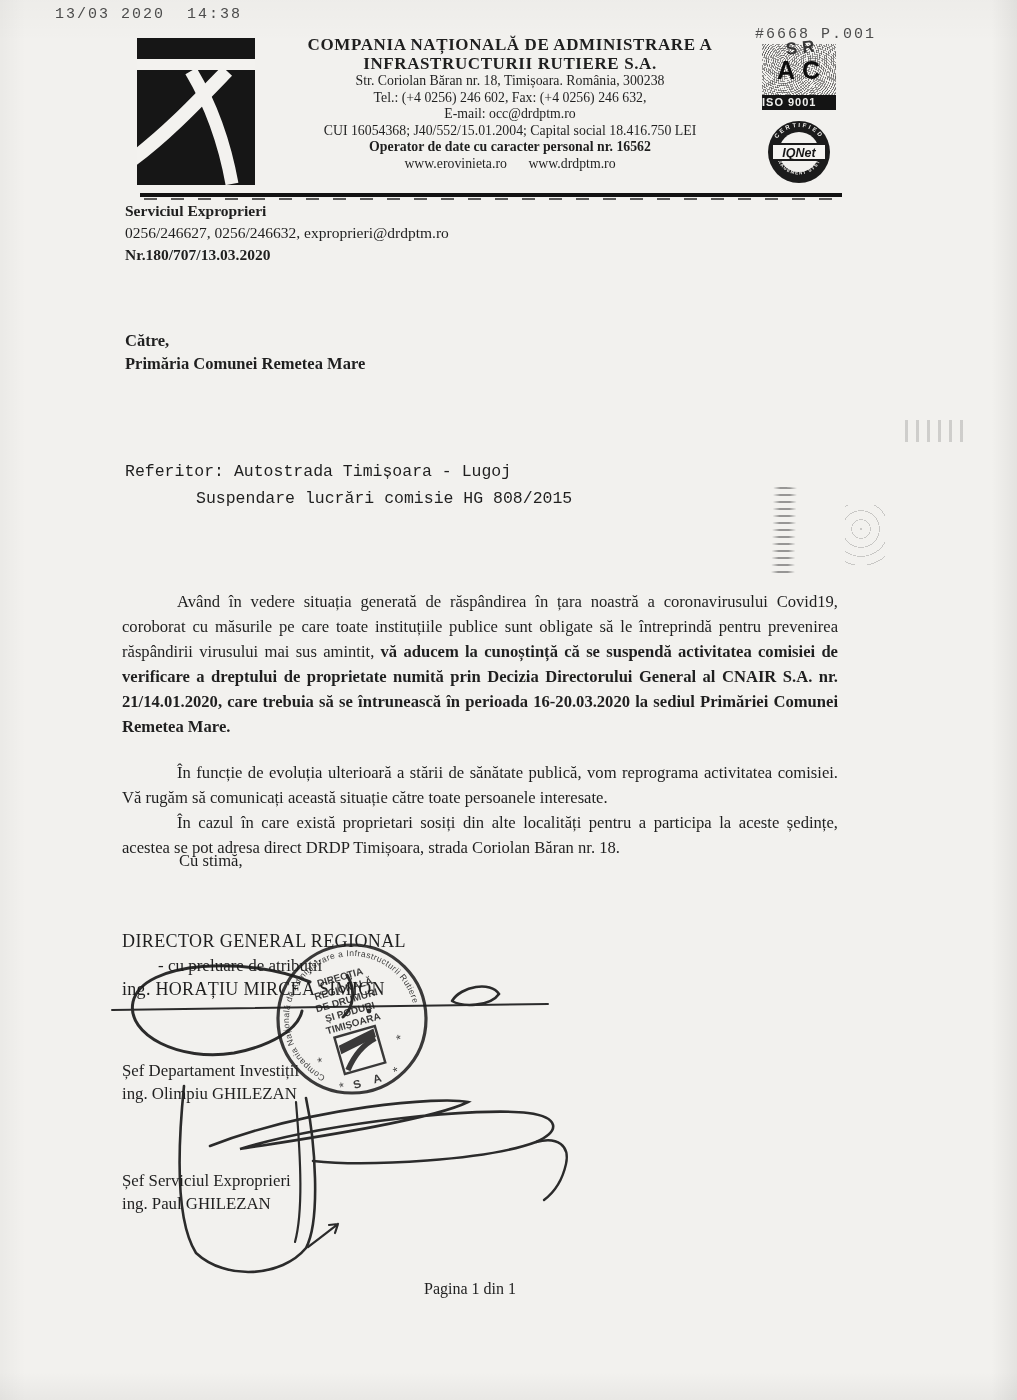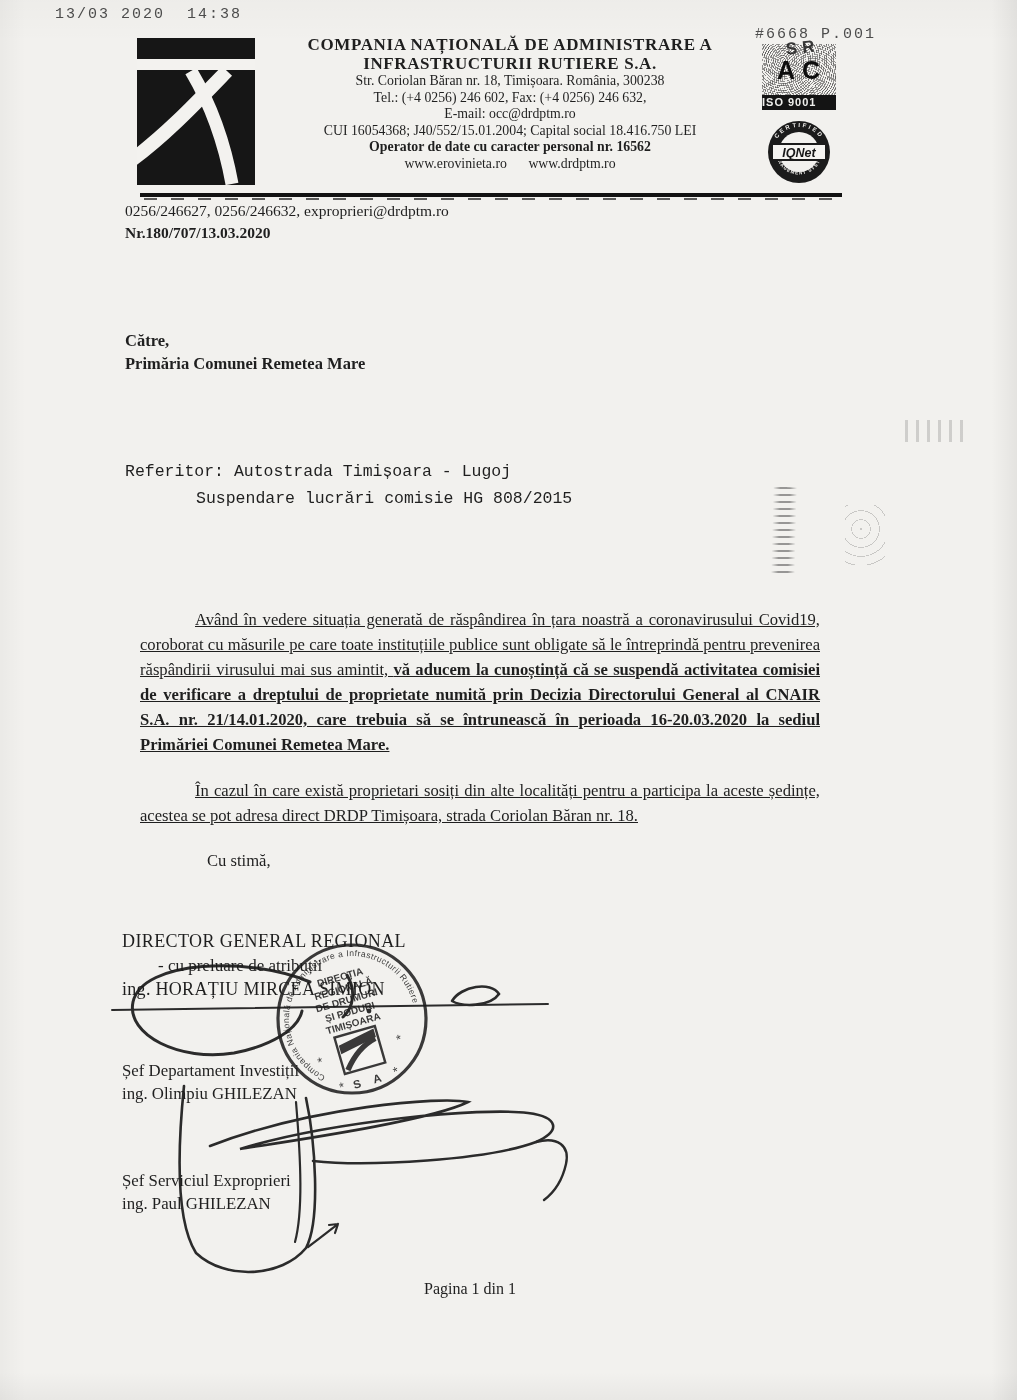--- a/index.html
+++ b/index.html
@@ -38,23 +38,23 @@
   .rule::after{content:""; position:absolute; left:4px; right:2px; top:5px; height:2px;
     background:repeating-linear-gradient(90deg, rgba(40,40,40,.75) 0 13px, transparent 13px 27px); }
   
   .sender{left:125px; top:200px; font-size:15.5px; line-height:22px;}
   .sender .b{font-weight:bold;}
   .addr{left:125px; top:329px; font-size:16.5px; line-height:23px; font-weight:bold;}
   .subject{left:125px; top:458px; font-size:16.5px; line-height:27px;font-family:Liberation Mono, monospace;}
   .subject .ind{padding-left:71px;}
   
   .body{left:122px; top:589px; width:716px; font-size:16.6px; line-height:25px; text-align:justify;}
-  .body p{margin:18px; text-indent:55px;text-decoration:underline;}
+  .body p{margin:0; text-indent:55px;}
   .body .p1{margin-bottom:21px;}
-  .closing{left:179px; top:851px; font-size:16.6px;margin-left:28px;}
+  .closing{left:179px; top:851px; font-size:16.6px;}
   
   .sig1t{left:122px; top:931px; font-size:18px; letter-spacing:.4px;}
   .sig1s{left:158px; top:956px; font-size:17px;}
   .sig1n{left:122px; top:979px; font-size:18px; letter-spacing:.3px;}
   .sig2t{left:122px; top:1061px; font-size:16.8px;}
   .sig2n{left:122px; top:1084px; font-size:16.8px;}
   .sig3t{left:122px; top:1171px; font-size:16.8px;}
   .sig3n{left:122px; top:1194px; font-size:16.8px;}
   .footer{left:424px; top:1280px; font-size:16px;}
   
@@ -116,36 +116,38 @@
     <text font-size="4.6" font-weight="bold" fill="#f0efec" letter-spacing="1">
       <textPath href="#iqBot" startOffset="50%" text-anchor="middle">MANAGEMENT SYSTEM</textPath>
     </text>
     <rect x="12" y="26" width="54" height="16" fill="#f5f4f1" stroke="#1b1b1b" stroke-width="2"></rect>
     <text x="39" y="38.5" text-anchor="middle" font-size="12.5" font-weight="bold" font-style="italic" fill="#181818">IQNet</text>
   </svg>
 
   <div class="abs rule"></div>
 
   <div class="abs sender">
+    <div class="b">Serviciul Exproprieri</div>
     <div>0256/246627, 0256/246632, exproprieri@drdptm.ro</div>
     <div class="b">Nr.180/707/13.03.2020</div>
   </div>
 
   <div class="abs addr">
     <div>Către,</div>
     <div>Primăria Comunei Remetea Mare</div>
   </div>
 
   <div class="abs subject">
     <div>Referitor: Autostrada Timișoara - Lugoj</div>
     <div class="ind">Suspendare lucrări comisie HG 808/2015</div>
   </div>
 
   <div class="abs body">
     <p class="p1"><span>Având în vedere situația generată de răspândirea în țara noastră a coronavirusului Covid19, coroborat cu măsurile pe care toate instituțiile publice sunt obligate să le întreprindă pentru prevenirea răspândirii virusului mai sus amintit, </span><b>vă aducem la cunoștință că se suspendă activitatea comisiei de verificare a dreptului de proprietate numită prin Decizia Directorului General al CNAIR S.A. nr. 21/14.01.2020, care trebuia să se întrunească în perioada 16-20.03.2020 la sediul Primăriei Comunei Remetea Mare.</b></p>
+    <p>În funcție de evoluția ulterioară a stării de sănătate publică, vom reprograma activitatea comisiei. Vă rugăm să comunicați această situație către toate persoanele interesate.</p>
     <p>În cazul în care există proprietari sosiți din alte localități pentru a participa la aceste ședințe, acestea se pot adresa direct DRDP Timișoara, strada Coriolan Băran nr. 18.</p>
   </div>
 
   <div class="abs closing">Cu stimă,</div>
 
   <div class="abs sig1t">DIRECTOR GENERAL REGIONAL</div>
   <div class="abs sig1s">- cu preluare de atribuții</div>
   <div class="abs sig1n">ing. HORAȚIU MIRCEA SIMION</div>
 
   <div class="abs sig2t">Șef Departament Investiții</div>

